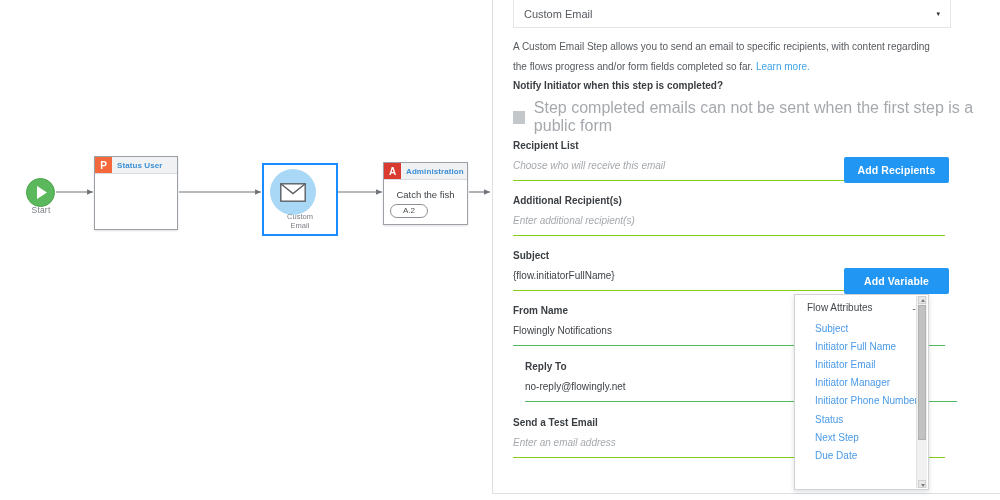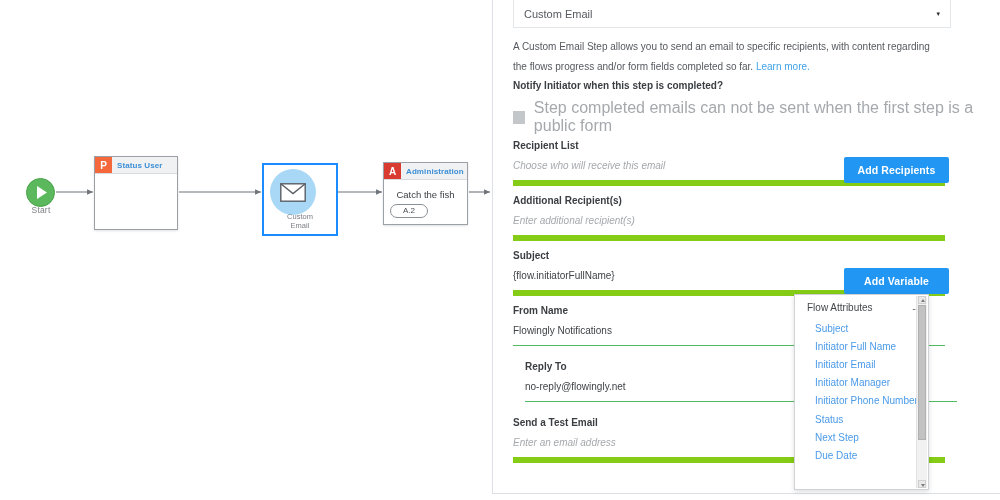--- a/index.html
+++ b/index.html
@@ -217,21 +217,21 @@
   .field-label {
     font-size: 10px;
     font-weight: bold;
     color: #3a3e42;
     margin-bottom: 9px;
   }
   .field-input {
     font-size: 10px;
     color: #3f4346;
     padding-bottom: 7px;
-    border-bottom: 6px solid #84cc16;
+    border-bottom: 1px solid #84cc16;
     min-height: 13px;
   }
   .field-input.placeholder {
     color: #a5a9ad;
     font-style: italic;
   }
   .field-input.valid {
     border-bottom: 1.5px solid #51b95f;
   }
 

